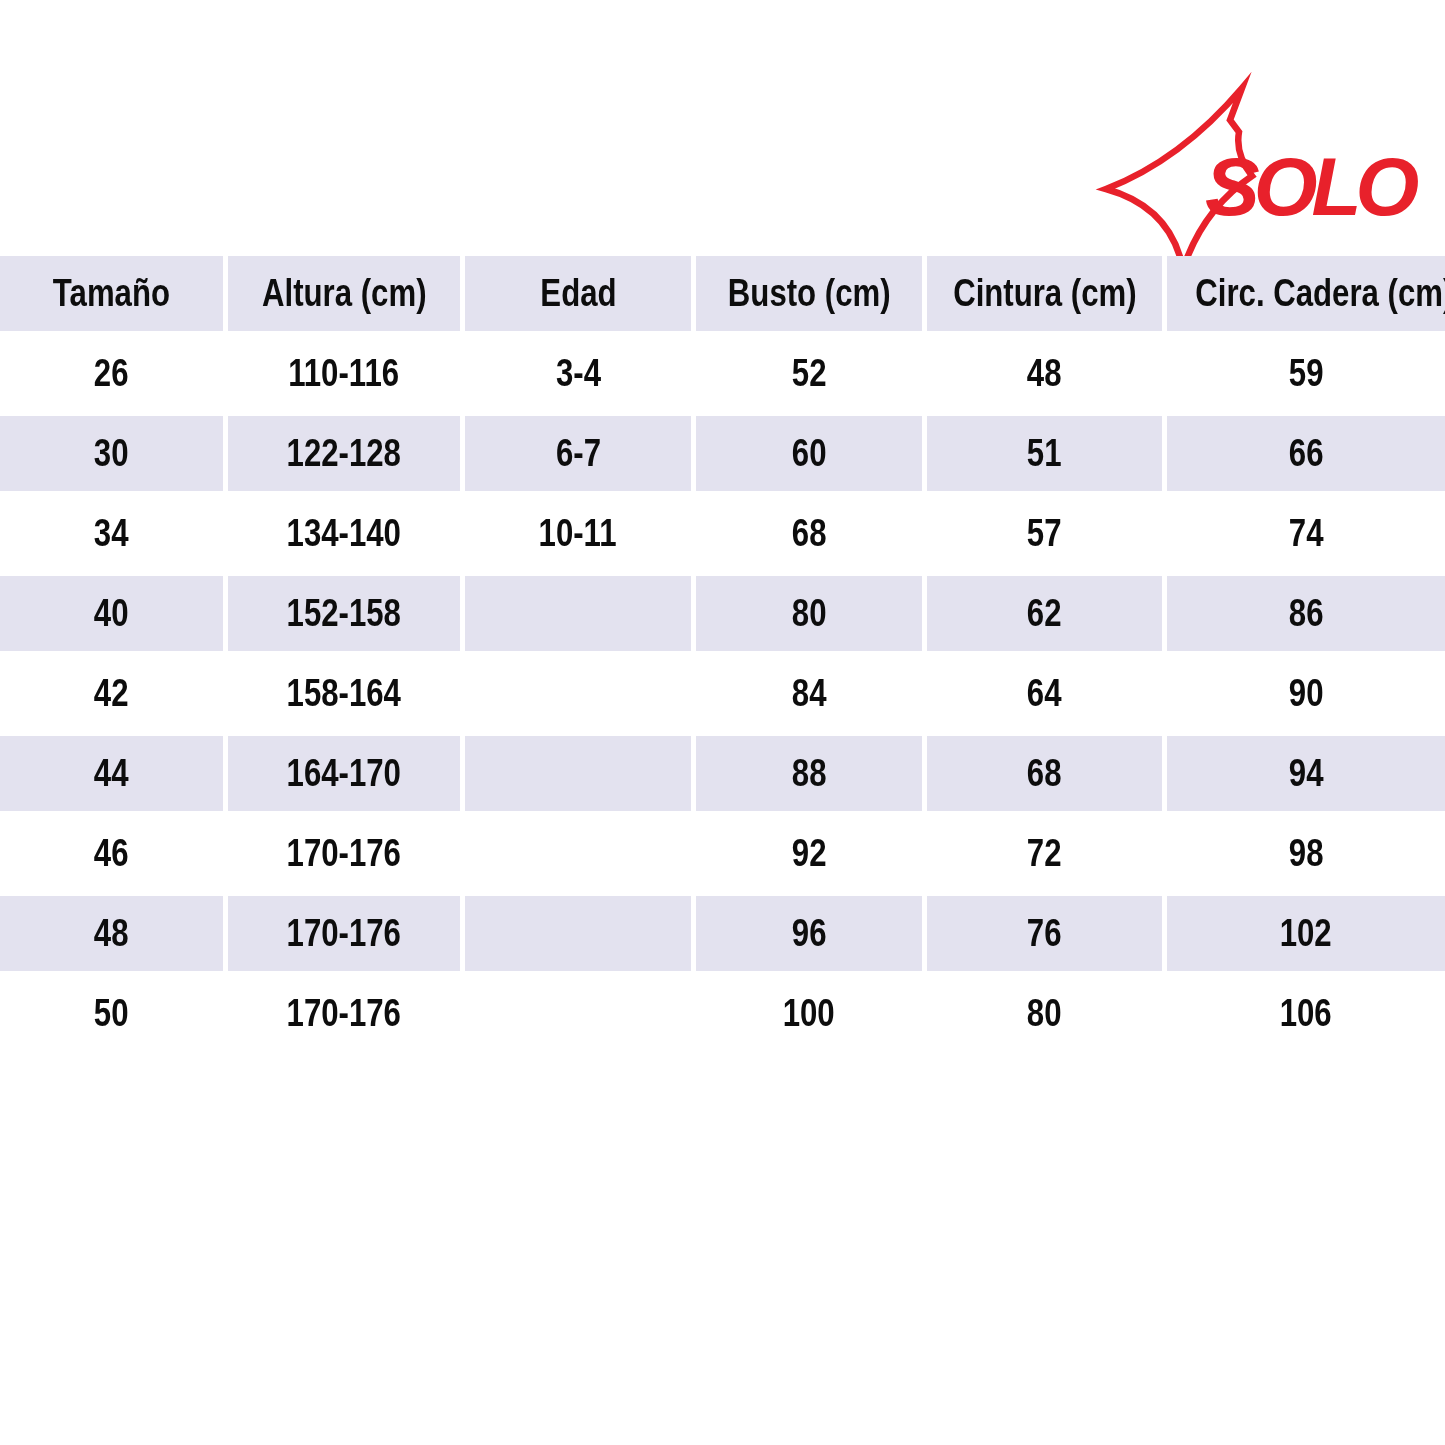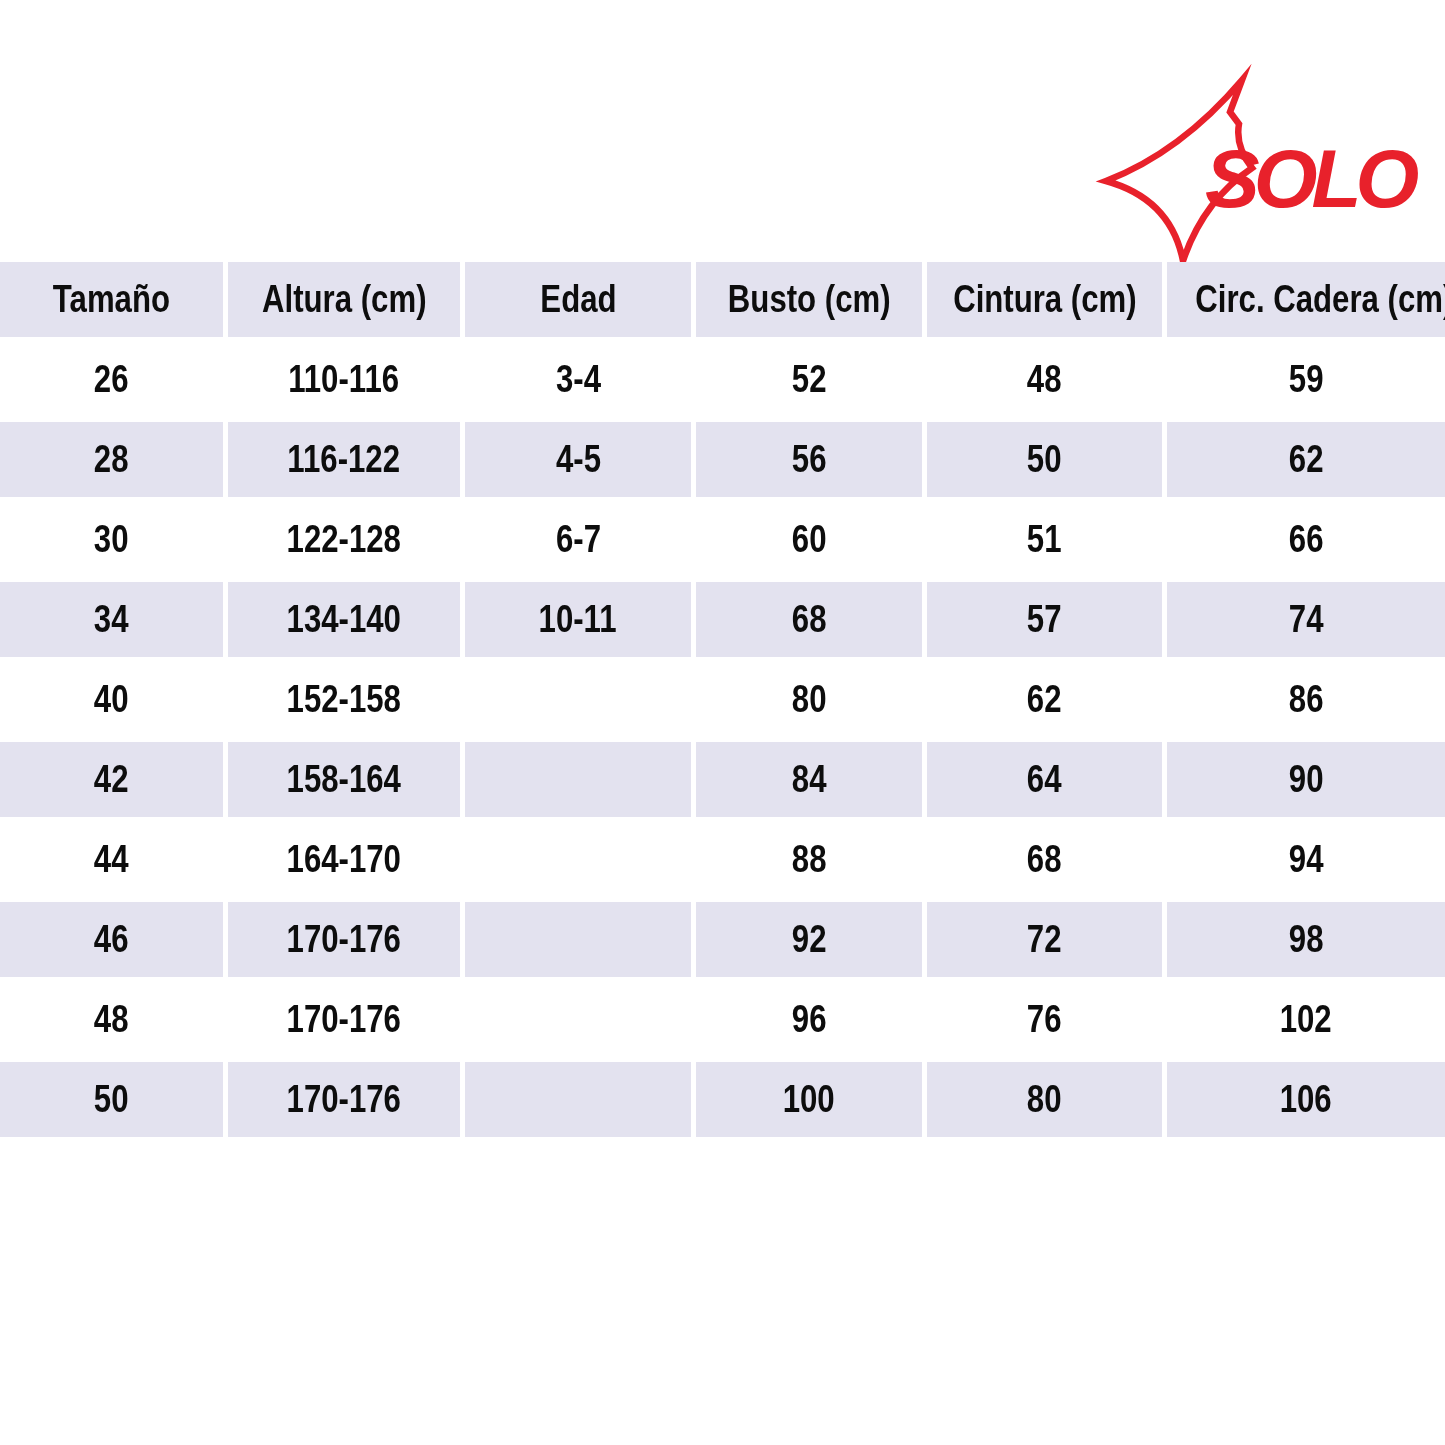--- a/index.html
+++ b/index.html
@@ -2,32 +2,32 @@
 <html style="--logo: #e8212b; --header_bg: #e3e2ef; --alt_row_bg: #e3e2ef; --row_bg: #ffffff; --text: #0d0d0d; --separator: #ffffff;"><head>
 <meta charset="utf-8">
 <style>
   html,body{margin:0;padding:0}
   body{
     width:1445px;height:1445px;position:relative;background:#ffffff;
     font-family:"Liberation Sans",sans-serif;overflow:hidden;
   }
 
   
-  .logo{position:absolute;left:1095px;top:68px;width:345px;height:205px}
+  .logo{position:absolute;left:1095px;top:76px;width:345px;height:205px}
   .logo svg{position:absolute;left:0;top:0;overflow:visible}
   .logo svg path{fill:none;stroke:var(--logo);stroke-width:6.5;stroke-linejoin:miter;stroke-miterlimit:14}
   .logo-text{
     position:absolute;left:110px;top:70px;
     font-size:82px;font-weight:bold;font-style:italic;
     letter-spacing:-6px;color:var(--logo);line-height:1;
   }
 
   
   table{
-    position:absolute;left:0;top:262px;width:1445px;
+    position:absolute;left:0;top:256px;width:1445px;
     border-collapse:separate;border-spacing:0;table-layout:fixed;
   }
   th,td{
     box-sizing:border-box;height:80px;padding:0;
     text-align:center;vertical-align:middle;
     font-weight:bold;font-size:38px;color:var(--text);
     border-right:5px solid var(--separator);
     border-bottom:5px solid var(--separator);
     white-space:nowrap;
   }
@@ -67,28 +67,20 @@
       </tr>
   </thead>
   <tbody>
       <tr>
         <td><span class="ct">26</span></td>
         <td><span class="ct">110-116</span></td>
         <td><span class="ct">3-4</span></td>
         <td><span class="ct">52</span></td>
         <td><span class="ct">48</span></td>
         <td><span class="ct">59</span></td>
-      </tr>
-      <tr>
-        <td><span class="ct">28</span></td>
-        <td><span class="ct">116-122</span></td>
-        <td><span class="ct">4-5</span></td>
-        <td><span class="ct">56</span></td>
-        <td><span class="ct">50</span></td>
-        <td><span class="ct">62</span></td>
       </tr>
       <tr>
         <td><span class="ct">30</span></td>
         <td><span class="ct">122-128</span></td>
         <td><span class="ct">6-7</span></td>
         <td><span class="ct">60</span></td>
         <td><span class="ct">51</span></td>
         <td><span class="ct">66</span></td>
       </tr>
       <tr>

